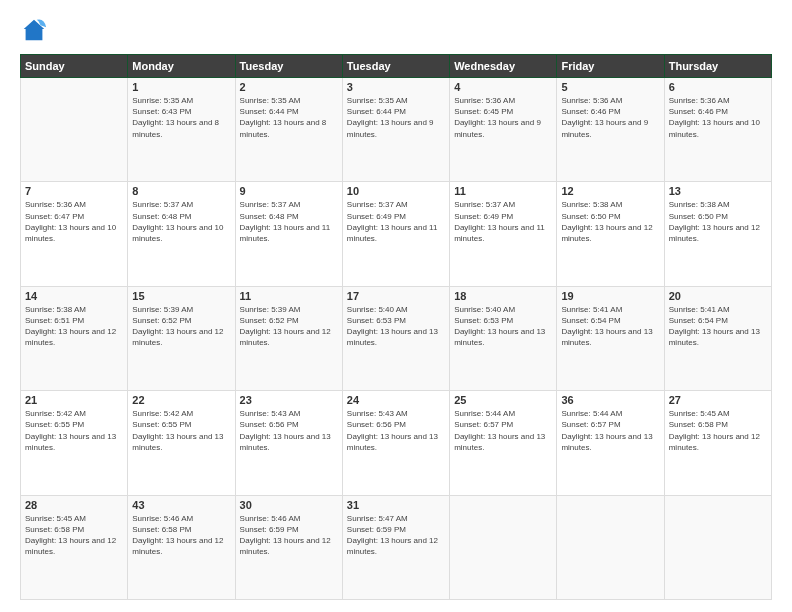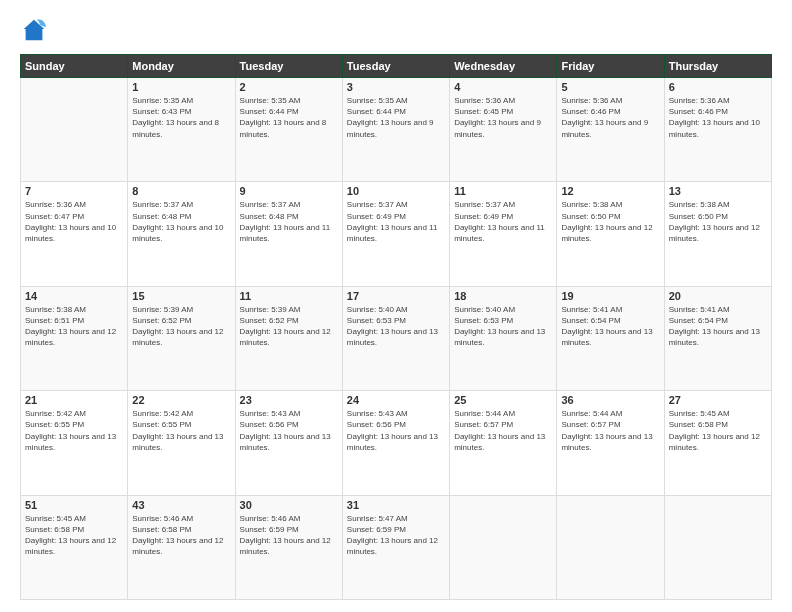--- a/index.html
+++ b/index.html
@@ -253,21 +253,21 @@
             <span class="day-number">36</span>
             <div class="day-info">Sunrise: 5:44 AM<br>Sunset: 6:57 PM<br>Daylight: 13 hours and 13 minutes.</div>
           </td>
           <td>
             <span class="day-number">27</span>
             <div class="day-info">Sunrise: 5:45 AM<br>Sunset: 6:58 PM<br>Daylight: 13 hours and 12 minutes.</div>
           </td>
         </tr>
         <tr>
           <td>
-            <span class="day-number">51</span>
+            <span class="day-number">28</span>
             <div class="day-info">Sunrise: 5:45 AM<br>Sunset: 6:58 PM<br>Daylight: 13 hours and 12 minutes.</div>
           </td>
           <td>
             <span class="day-number">43</span>
             <div class="day-info">Sunrise: 5:46 AM<br>Sunset: 6:58 PM<br>Daylight: 13 hours and 12 minutes.</div>
           </td>
           <td>
             <span class="day-number">30</span>
             <div class="day-info">Sunrise: 5:46 AM<br>Sunset: 6:59 PM<br>Daylight: 13 hours and 12 minutes.</div>
           </td>

